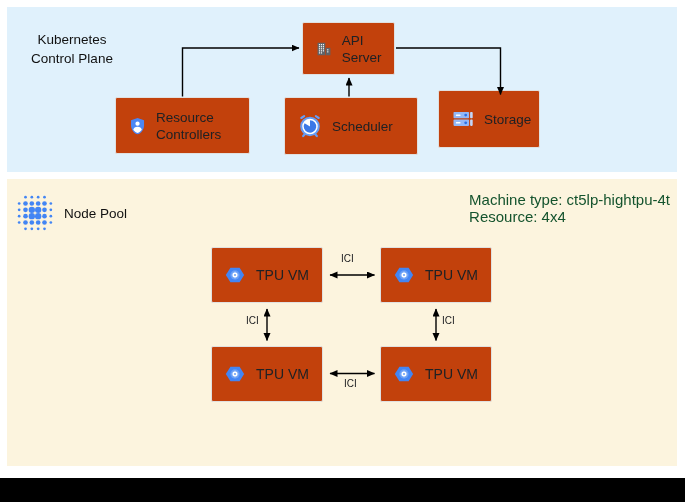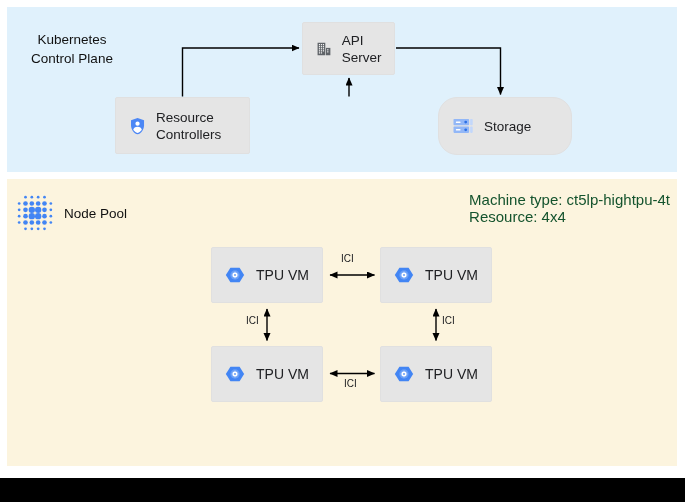--- a/index.html
+++ b/index.html
@@ -10,30 +10,30 @@
   .panel { position:absolute; left:7px; width:670px;padding-left:47px; }
   .panel.blue   { top:7px;   height:165px; background:#E0F1FC; }
   .panel.yellow { top:179px; height:287px; background:#FCF4DE; }
 
   .panel-title {
     position:absolute; left:10px; top:23px; width:110px;
     text-align:center; font-size:13.5px; line-height:19px; color:#111;
   }
 
   .node-box {
-    position:absolute; background:#e5e5e5; border:1px solid #E0E0E0; border-radius:2px;
+    position:absolute; background:#c2410c; border:1px solid #E0E0E0; border-radius:2px;
     display:flex; align-items:center; gap:9px; padding-left:12px;
     font-size:13.5px; line-height:17px; color:#202124;
   }
   .node-box .lbl { white-space:pre-line; }
 
   .box-api      { left:302px; top:22px;  width:93px;  height:53px; }
   .box-rc       { left:115px; top:97px;  width:135px; height:57px;align-items:center; }
   .box-sched    { left:284px; top:97px;  width:134px; height:58px; }
-  .box-storage  { left:438px; top:97px;  width:134px; height:58px;border-radius:19px; }
+  .box-storage  { left:438px; top:90px;  width:102px; height:58px; }
 
   .box-tpu { width:112px; height:56px; font-size:14px; gap:10px; }
   .box-tpu.tl { left:211px; top:247px; }
   .box-tpu.tr { left:380px; top:247px; }
   .box-tpu.bl { left:211px; top:346px; }
   .box-tpu.br { left:380px; top:346px; }
 
   .np-dots  { position:absolute; left:16px; top:194px; }
   .np-title { position:absolute; left:64px; top:206px; font-size:13.5px; color:#111; }
   .np-info  {
@@ -93,20 +93,33 @@
 
   <div class="node-box box-rc">
     <svg width="26" height="26" viewBox="0 0 24 24">
       <path d="M12 1.8 L3.8 4.8 V11 C3.8 16.4 7.3 21.3 12 22.5 C16.7 21.3 20.2 16.4 20.2 11 V4.8 Z" fill="#4C87F5"></path>
       <circle cx="12" cy="9.1" r="2.7" fill="#fff"></circle>
       <path d="M12 13.1 c-2.9 0 -4.8 1.4 -5.4 3.5 1.3 2 3.2 3.5 5.4 4.1 2.2 -0.6 4.1 -2.1 5.4 -4.1 -0.6 -2.1 -2.5 -3.5 -5.4 -3.5 z" fill="#fff"></path>
     </svg>
     <span class="lbl">Resource Controllers</span>
   </div>
 
+  <div class="node-box box-sched">
+    <svg width="26" height="26" viewBox="0 0 24 24">
+      <g stroke="#669DF6" stroke-width="2" stroke-linecap="round">
+        <path d="M4 4.6 L6.6 2.9" fill="none"></path>
+        <path d="M20 4.6 L17.4 2.9" fill="none"></path>
+        <path d="M5.7 21.3 L7.2 19.6" fill="none"></path>
+        <path d="M18.3 21.3 L16.8 19.6" fill="none"></path>
+      </g>
+      <circle cx="12" cy="12.4" r="8.1" fill="#fff" stroke="#669DF6" stroke-width="1.9"></circle>
+      <path d="M12 12.4 L12 6.6 A5.8 5.8 0 1 1 6.98 9.5 Z" fill="#3B78E7"></path>
+    </svg>
+    <span class="lbl">Scheduler</span>
+  </div>
 
   <div class="node-box box-storage">
     <svg width="24" height="24" viewBox="0 0 24 24">
       <g>
         <rect x="2.5" y="4.9" width="15.6" height="6.3" rx="0.8" fill="#92B7F7"></rect>
         <rect x="19.1" y="4.9" width="2.6" height="6.3" rx="0.8" fill="#C2D7FB"></rect>
         <rect x="4.9" y="7.4" width="4.6" height="1.5" rx="0.5" fill="#fff"></rect>
         <circle cx="14.7" cy="8.1" r="1.4" fill="#2B6FE4"></circle>
       </g>
       <g>

